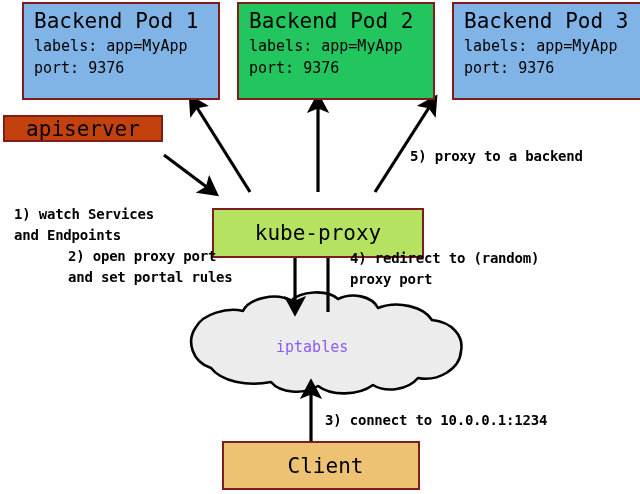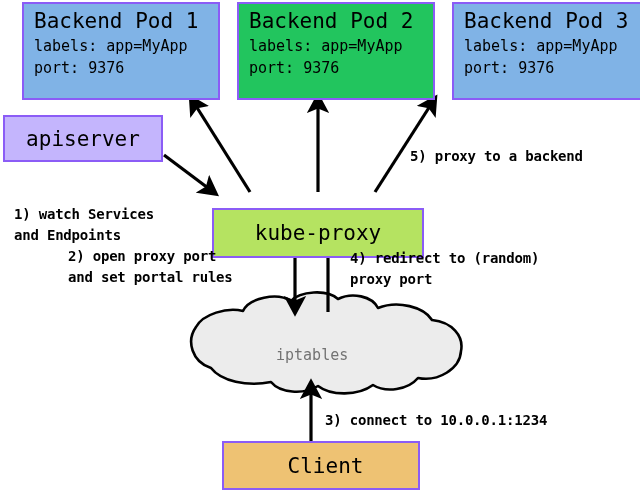--- a/index.html
+++ b/index.html
@@ -16,21 +16,21 @@
   }
   #canvas {
     position: absolute;
     left: 0; top: 0;
     width: 640px;
     height: 494px;
   }
   .node {
     position: absolute;
     box-sizing: border-box;
-    border: 2px solid #8b5cf6;
+    border: 2px solid #7f1d1d;
     z-index: 3;
   }
   .pod {
     padding: 3px 8px 0 10px;
   }
   .pod-title {
     font-size: 21px;
     line-height: 28px;
     color: #000;
     white-space: nowrap;
@@ -57,24 +57,23 @@
     font-weight: bold;
     line-height: 21px;
     color: #000;
     white-space: pre;
     z-index: 4;
     letter-spacing: -0.2px;
   }
   .cloud-label {
     position: absolute;
     font-size: 15px;
-    color: #737373;
+    color: #8b5cf6;
     z-index: 4;
     white-space: nowrap;
-    margin-top: 8px;
   }
 </style>
 </head>
 <body>
 
 <svg id="canvas" viewBox="0 0 640 494">
   <defs>
     <marker id="ah" markerWidth="7" markerHeight="7" refX="2.2" refY="3.5" orient="auto" markerUnits="strokeWidth">
       <path d="M0,0 L6.5,3.5 L0,7 L1.4,3.5 Z" fill="#000000"></path>
     </marker>
@@ -116,21 +115,21 @@
   <div class="pod-line">labels: app=MyApp</div>
   <div class="pod-line">port: 9376</div>
 </div>
 
 <div class="node pod" style="left:452px; top:2px; width:198px; height:98px; background:#80b3e6;">
   <div class="pod-title">Backend Pod 3</div>
   <div class="pod-line">labels: app=MyApp</div>
   <div class="pod-line">port: 9376</div>
 </div>
 
-<div class="node centerbox" style="left:3px; top:115px; width:160px; height:47px; background:#c4b5fd;">
+<div class="node centerbox" style="left:3px; top:115px; width:160px; height:27px; background:#c2410c;">
   <span>apiserver</span>
 </div>
 
 <div class="node centerbox" style="left:212px; top:208px; width:212px; height:50px; background:#b5e361;">
   <span>kube-proxy</span>
 </div>
 
 <div class="cloud-label" style="left:276px; top:338px;">iptables</div>
 
 <div class="node centerbox" style="left:222px; top:441px; width:198px; height:49px; background:#eec273;padding-left:9px;">

